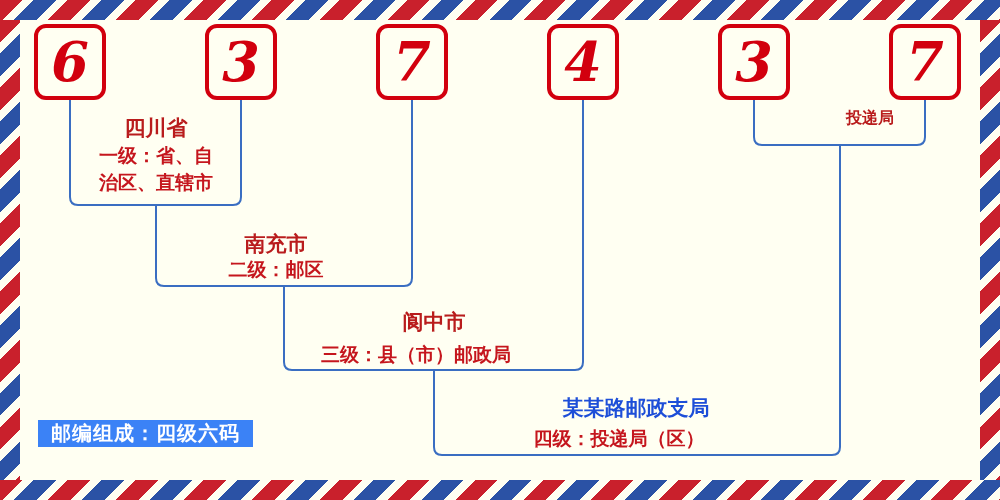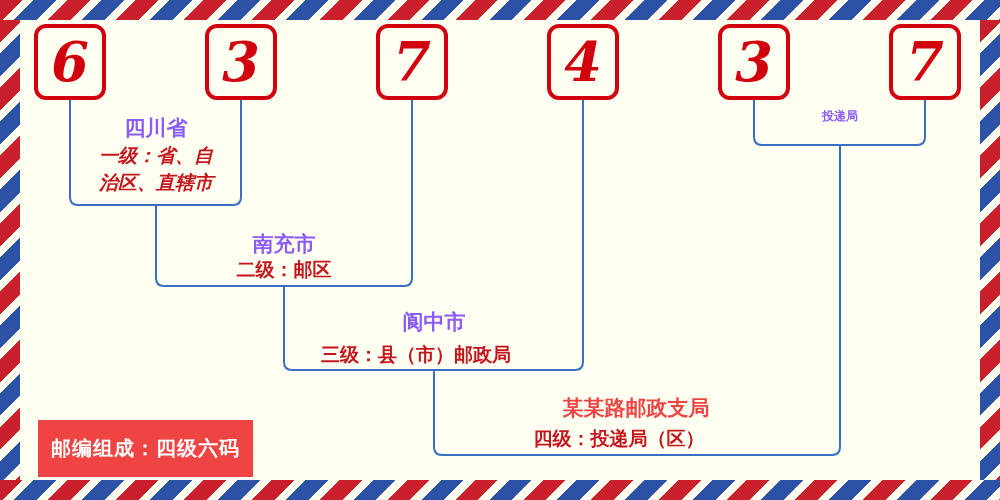--- a/index.html
+++ b/index.html
@@ -30,31 +30,31 @@
   .digit{
     font-family:"DejaVu Serif","Liberation Serif",serif;
     font-style:italic;font-weight:bold;font-size:54px;line-height:1;
     color:#d2000e;
   }
 
   svg.connectors{position:absolute;left:0;top:0;pointer-events:none;}
 
   
   .lbl{position:absolute;transform:translateX(-50%);text-align:center;white-space:nowrap;}
-  .name{color:#8b5cf6;font-weight:bold;font-size:21px;}
-  .name.small{font-size:12px;}
-  .name.dark{color:#ef4444;}
+  .name{color:#b91c1c;font-weight:bold;font-size:21px;}
+  .name.small{font-size:16px;margin-left:30px;}
+  .name.dark{color:#1d4ed8;}
   .desc{color:#c5161d;font-weight:bold;font-size:19px;}
-  .wrap2{white-space:normal;width:122px;line-height:1.4;font-style:italic;}
+  .wrap2{white-space:normal;width:122px;line-height:1.4;}
 
   .badge{
     position:absolute;left:38px;top:420px;
-    background:#ef4444;color:#ffffff;
+    background:#3b82f6;color:#ffffff;
     font-weight:bold;font-size:20px;letter-spacing:1px;
-    padding:15px 13px;
+    padding:0 13px;
   }
 </style>
 </head>
 <body>
 
 <div class="stripe h top"></div>
 <div class="stripe h bottom"></div>
 <div class="stripe v left"></div>
 <div class="stripe v right"></div>
 
@@ -81,22 +81,22 @@
 <div class="digit-box" style="left:718px">
   <span class="digit">3</span>
 </div>
 <div class="digit-box" style="left:889px">
   <span class="digit">7</span>
 </div>
 
 <div class="lbl name" style="left:156px;top:114px">四川省</div>
 <div class="lbl desc wrap2" style="left:156px;top:142px">一级：省、自治区、直辖市</div>
 
-<div class="lbl name" style="left:284px;top:230px">南充市</div>
-<div class="lbl desc" style="left:284px;top:257px">二级：邮区</div>
+<div class="lbl name" style="left:276px;top:230px">南充市</div>
+<div class="lbl desc" style="left:276px;top:257px">二级：邮区</div>
 
 <div class="lbl name" style="left:434px;top:308px">阆中市</div>
 <div class="lbl desc" style="left:416px;top:342px">三级：县（市）邮政局</div>
 
 <div class="lbl name dark" style="left:636px;top:394px">某某路邮政支局</div>
 <div class="lbl desc" style="left:619px;top:426px">四级：投递局（区）</div>
 
 <div class="lbl name small" style="left:840px;top:108px">投递局</div>
 
 <div class="badge">邮编组成：四级六码</div>

